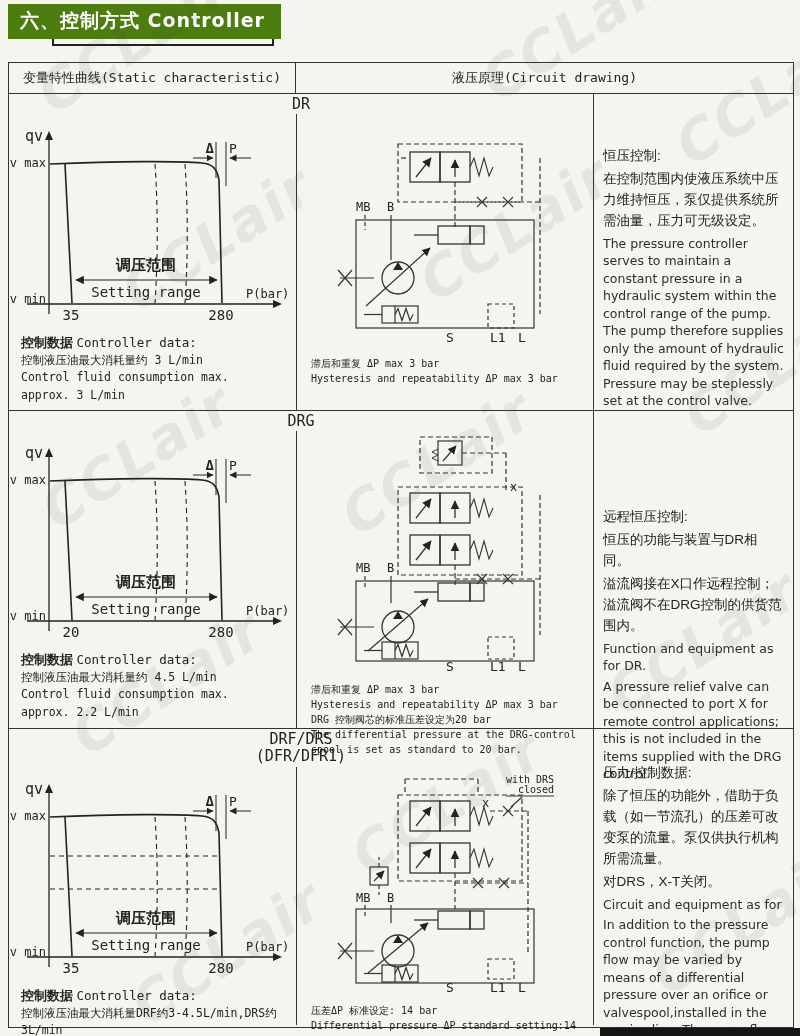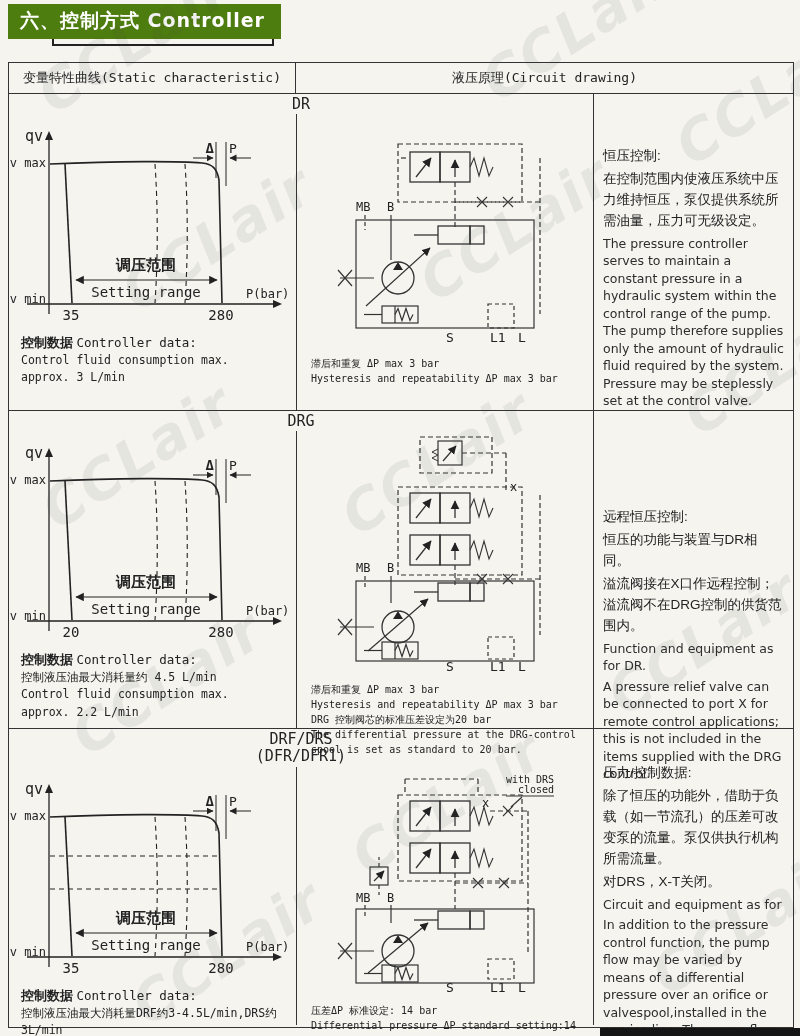--- a/index.html
+++ b/index.html
@@ -142,20 +142,21 @@
           <text class="svgt f13" x="220" y="35">P</text>
           <text class="svgt f15 zh b" x="137" y="152" text-anchor="middle">调压范围</text>
           <text class="svgt f14" x="137" y="179" text-anchor="middle">Setting range</text>
           <text class="svgt f14" x="62" y="202" text-anchor="middle">35</text>
           <text class="svgt f14" x="212" y="202" text-anchor="middle">280</text>
           <text class="svgt f12" x="237" y="180">P(bar)</text>
         </svg>
         <div class="ctl">
           <span class="zh-b">控制数据</span>
           <span class="mono-t">Controller data:</span>
+          <div class="ctl-line">控制液压油最大消耗量约 3 L/min</div>
           <div class="ctl-line">Control fluid consumption max. approx. 3 L/min</div>
         </div>
       </div>
 
       <div class="circuit-col">
         <svg width="270" height="228" viewBox="0 0 270 228">
           <g stroke="#333" fill="none" stroke-width="1.2">
             <rect x="88" y="26" width="124" height="58" stroke-dasharray="5 3"></rect>
             <use href="#sym-valve" transform="translate(100,34)"></use>
             <line x1="145" y1="64" x2="145" y2="110" stroke-dasharray="5 3"></line>

